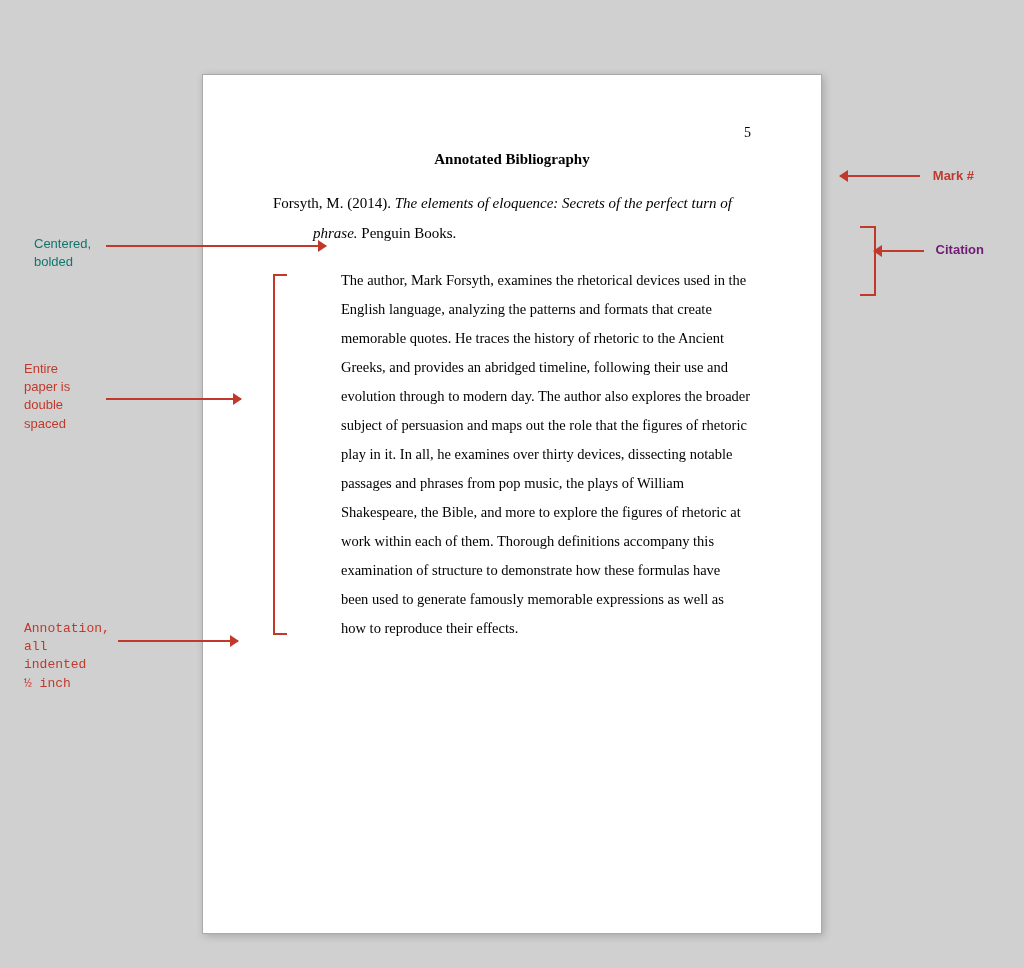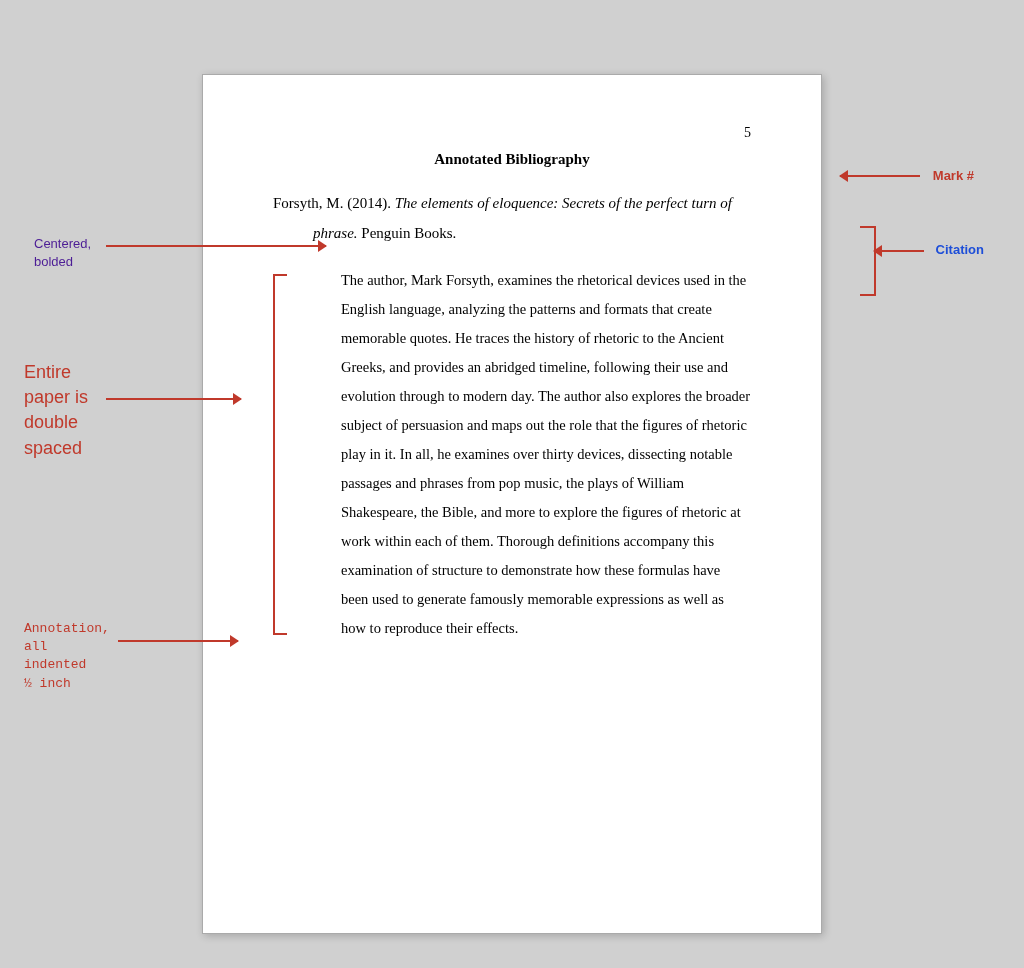--- a/index.html
+++ b/index.html
@@ -110,21 +110,21 @@
       <div class="annotation-bracket"></div>
       <p class="annotation-block">The author, Mark Forsyth, examines the rhetorical devices used in the English language, analyzing the patterns and formats that create memorable quotes. He traces the history of rhetoric to the Ancient Greeks, and provides an abridged timeline, following their use and evolution through to modern day. The author also explores the broader subject of persuasion and maps out the role that the figures of rhetoric play in it. In all, he examines over thirty devices, dissecting notable passages and phrases from pop music, the plays of William Shakespeare, the Bible, and more to explore the figures of rhetoric at work within each of them. Thorough definitions accompany this examination of structure to demonstrate how these formulas have been used to generate famously memorable expressions as well as how to reproduce their effects.</p>
     </div>
 
   </div>
 
   <div style="
     position: absolute;
     left: 14px;
     top: 215px;
-    color: #4c1d95;
+    color: #0f766e;
     font-family: Arial, sans-serif;
     font-size: 13px;
     line-height: 1.4;
     text-align: left;
   ">
     <span style="white-space: pre-line;">Centered,
 bolded</span>
     
     <div style="
       position: absolute;
@@ -147,21 +147,21 @@
       "></div>
     </div>
   </div>
 
   <div style="
     position: absolute;
     left: 4px;
     top: 340px;
     color: #c0392b;
     font-family: Arial, sans-serif;
-    font-size: 18px;
+    font-size: 13px;
     line-height: 1.4;
     text-align: left;
     width: 80px;
   ">
     <span style="white-space: pre-line;">Entire
 paper is
 double
 spaced</span>
     
     <div style="
@@ -250,21 +250,21 @@
         border-bottom: 6px solid transparent;
         border-right: 9px solid #c0392b;
       "></div>
     </div>
   </div>
 
   <div style="
     position: absolute;
     right: 20px;
     top: 222px;
-    color: #1d4ed8;
+    color: #701a75;
     font-family: Arial, sans-serif;
     font-size: 13px;
     font-weight: bold;
   ">
     <span>Citation</span>
     
     <div style="
       position: absolute;
       right: 60px;
       top: 8px;

